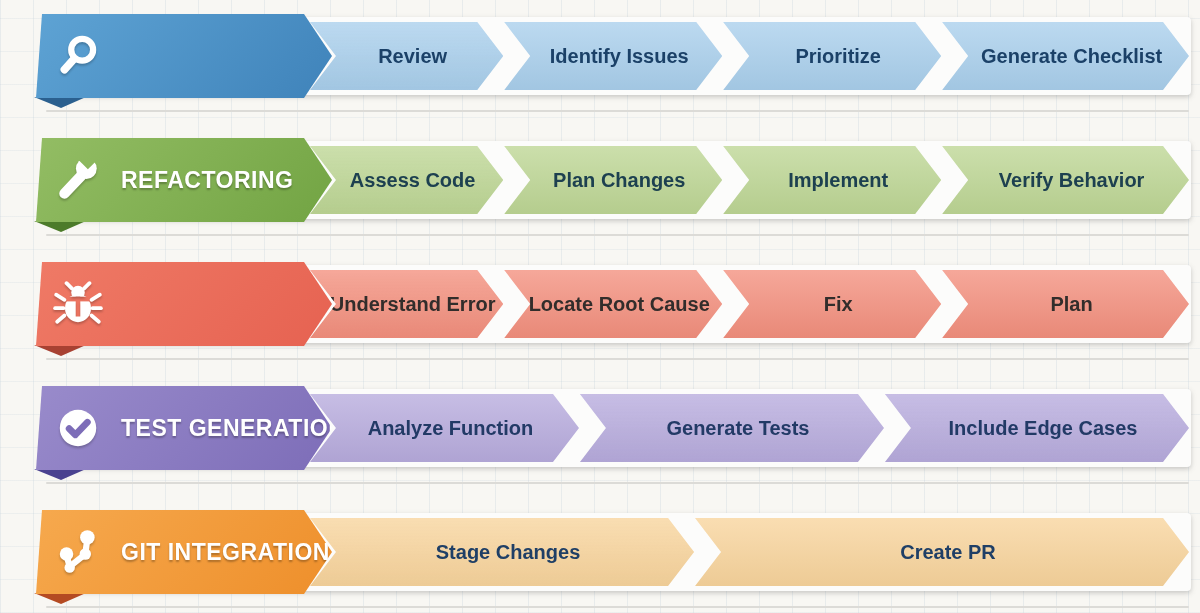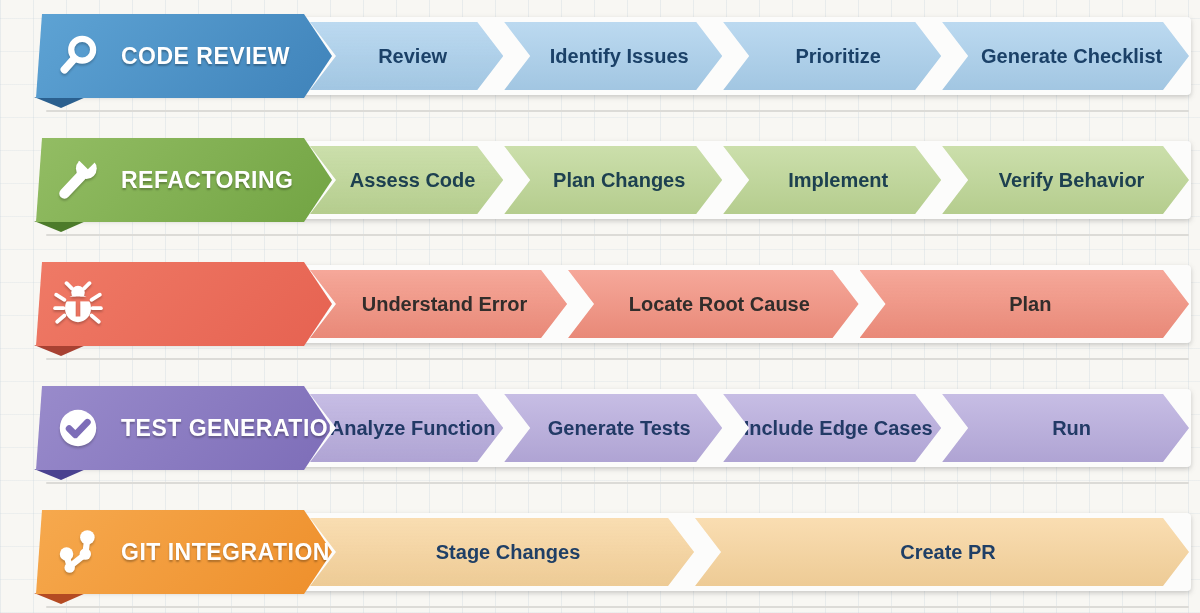--- a/index.html
+++ b/index.html
@@ -74,21 +74,20 @@
         <span>Generate Checklist</span>
       </div>
   </div>
   <div class="header">
     <span class="icon-box">
       <svg viewBox="0 0 48 48">
         <circle cx="28" cy="18" r="10.5" fill="none" stroke="#fff" stroke-width="6"></circle>
         <line x1="20" y1="27" x2="11" y2="37" stroke="#fff" stroke-width="7.5" stroke-linecap="round"></line>
       </svg>
     </span>
-    <span class="header-label">CODE REVIEW</span>
   </div>
   <div class="fold"></div>
   <div class="sep"></div>
 </div>
 
 <div class="band" style="top: 138px; --hdr1: #93bd64; --hdr2: #72a443; --fold: #4c7b2a; --step: #bdd694; --steptxt: #1d4050;">
   <div class="backing"></div>
   <div class="steps">
     <div class="step w1">
         <span>Assess Code</span>
@@ -123,20 +122,23 @@
 </div>
 
 <div class="band" style="top: 262px; --hdr1: #ef7a66; --hdr2: #e66251; --fold: #a84132; --step: #f38f7d; --steptxt: #322d2b;">
   <div class="backing"></div>
   <div class="steps">
     <div class="step w1">
         <span>Understand Error</span>
       </div>
     <div class="step w2">
         <span>Locate Root Cause</span>
+      </div>
+    <div class="step w3">
+        <span>Fix</span>
       </div>
     <div class="step w4">
         <span>Plan</span>
       </div>
   </div>
   <div class="header">
     <span class="icon-box">
       <svg viewBox="0 0 48 48">
         <defs>
           <mask id="bug-t">
@@ -171,23 +173,20 @@
   <div class="steps">
     <div class="step w1">
         <span>Analyze Function</span>
       </div>
     <div class="step w2">
         <span>Generate Tests</span>
       </div>
     <div class="step w3">
         <span>Include Edge Cases</span>
       </div>
-    <div class="step w4">
-        <span>Run</span>
-      </div>
   </div>
   <div class="header">
     <span class="icon-box">
       <svg viewBox="0 0 48 48">
         <circle cx="24" cy="24" r="17.5" fill="#fff"></circle>
         <path class="check-mark" d="M15.5 24.5 L21.5 30.5 L33 18.5" fill="none" stroke-width="6.5" stroke-linecap="round" stroke-linejoin="round"></path>
       </svg>
     </span>
     <span class="header-label">TEST GENERATION</span>
   </div>

